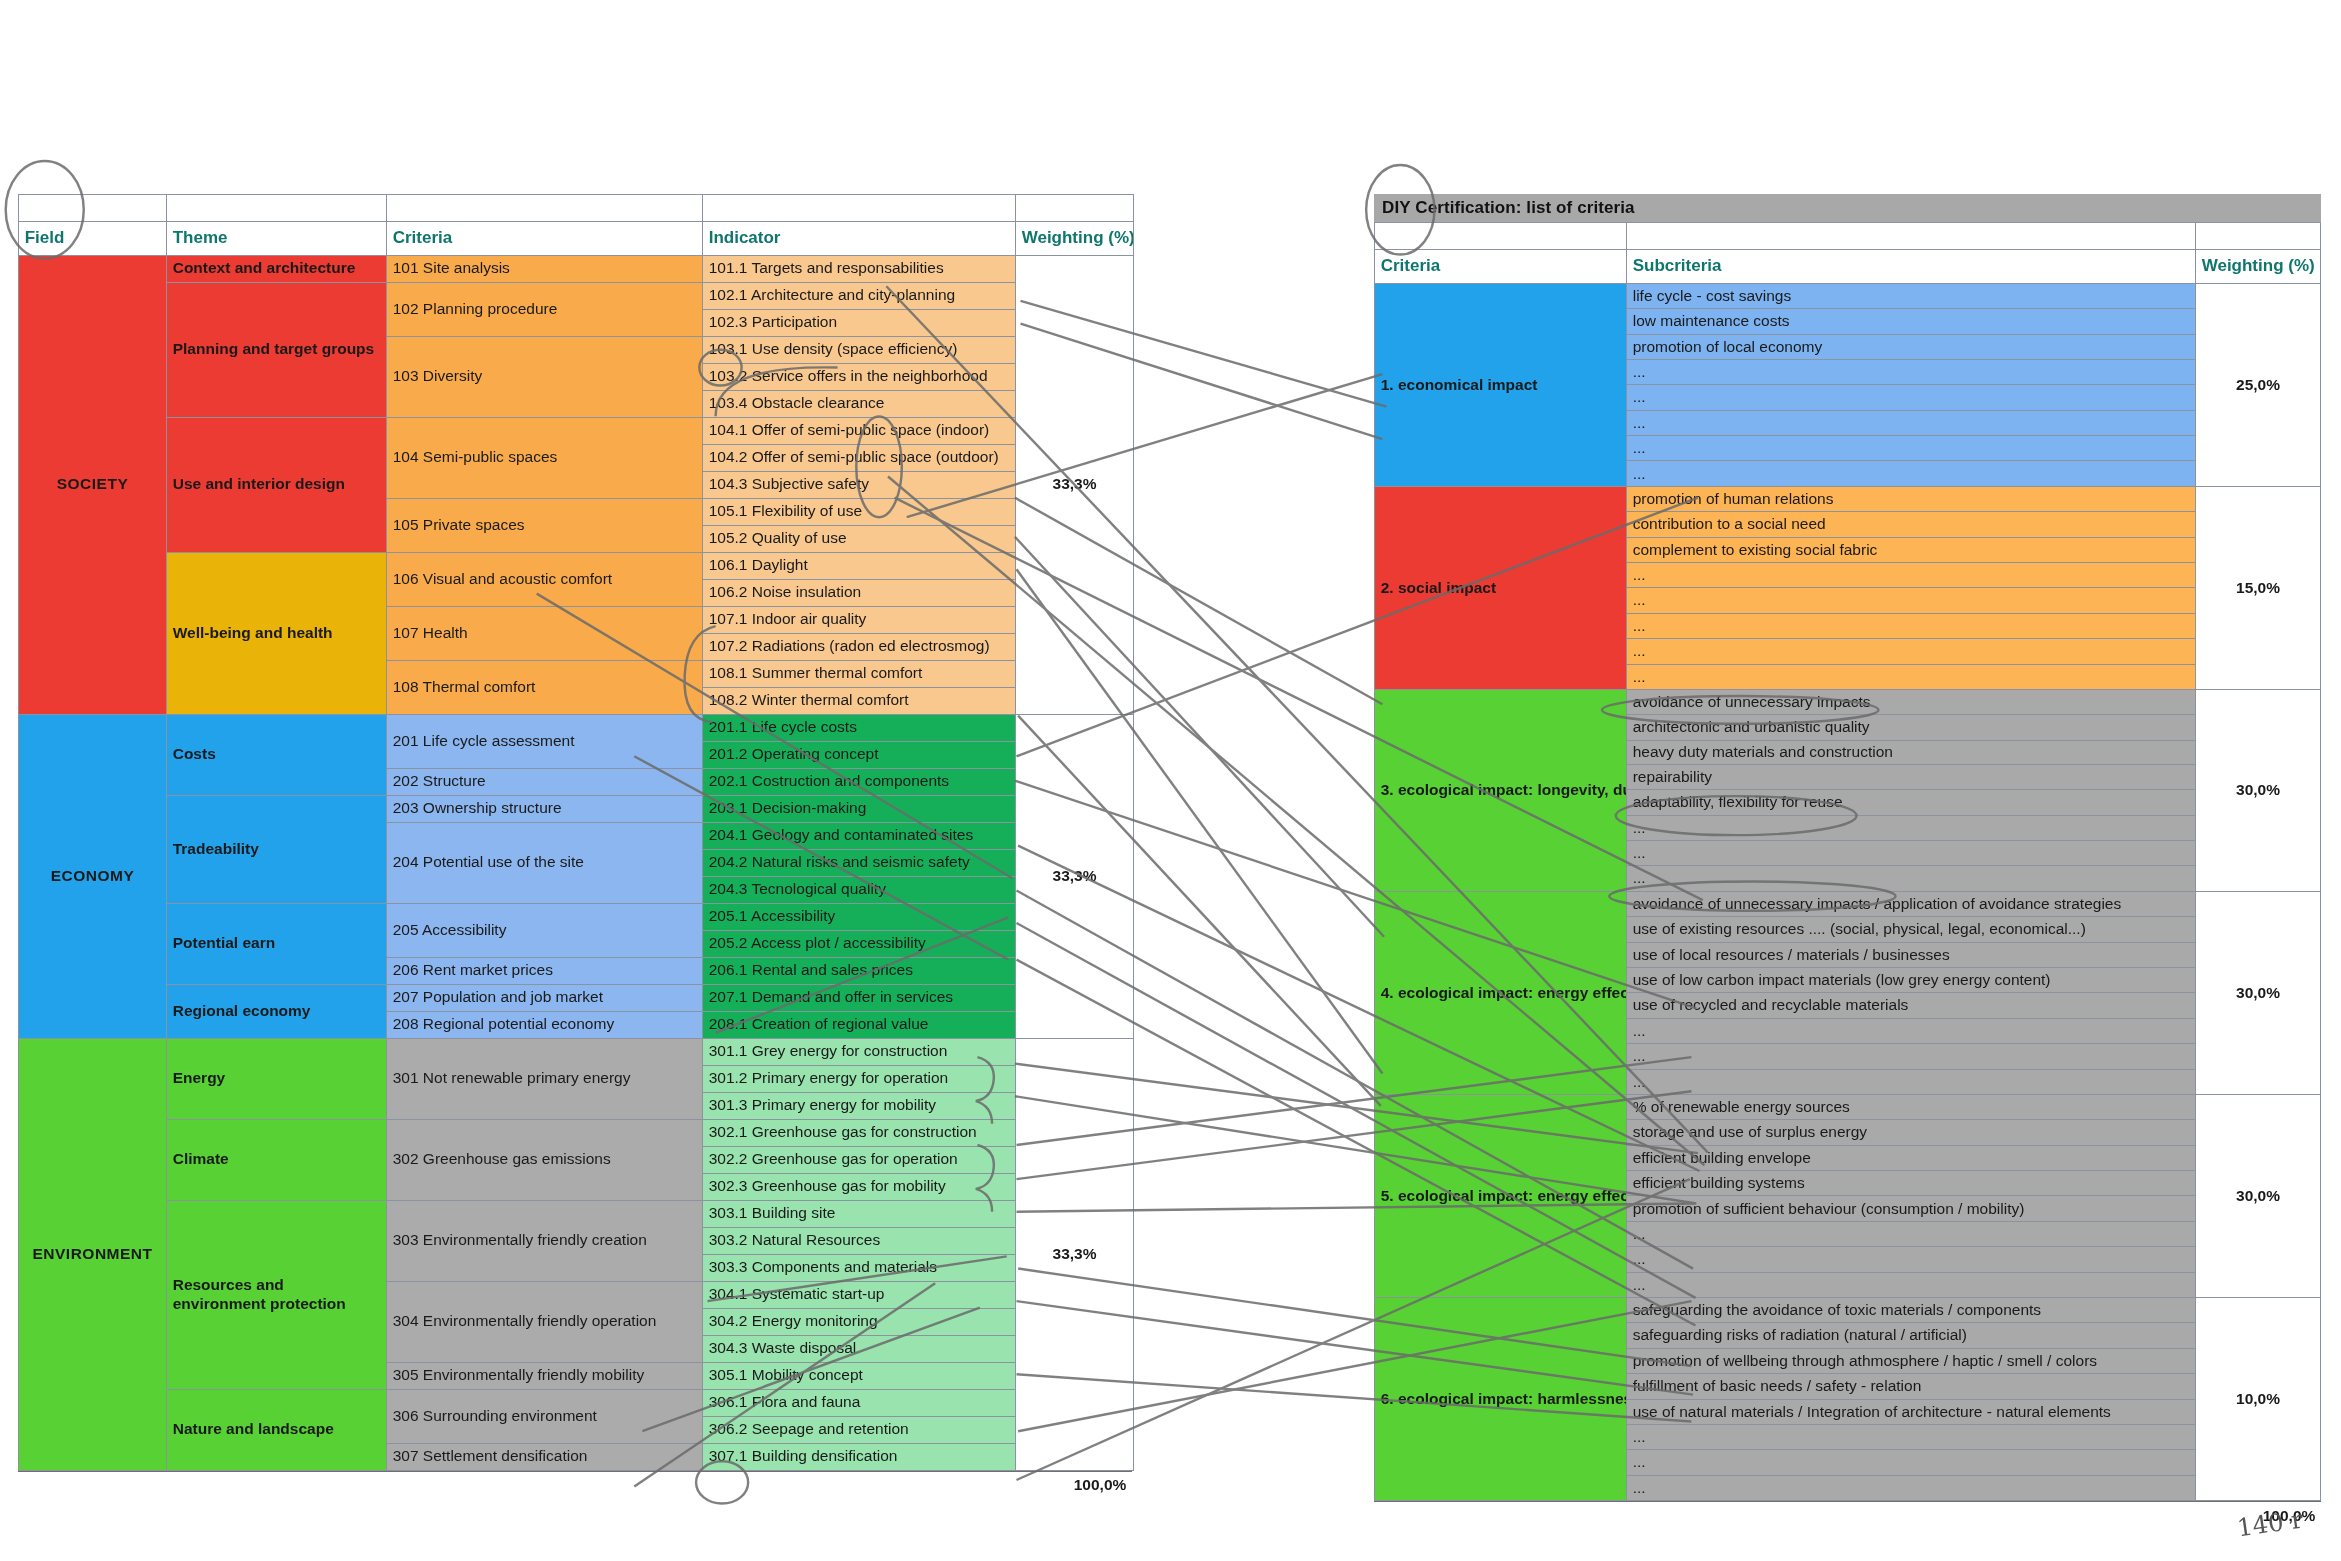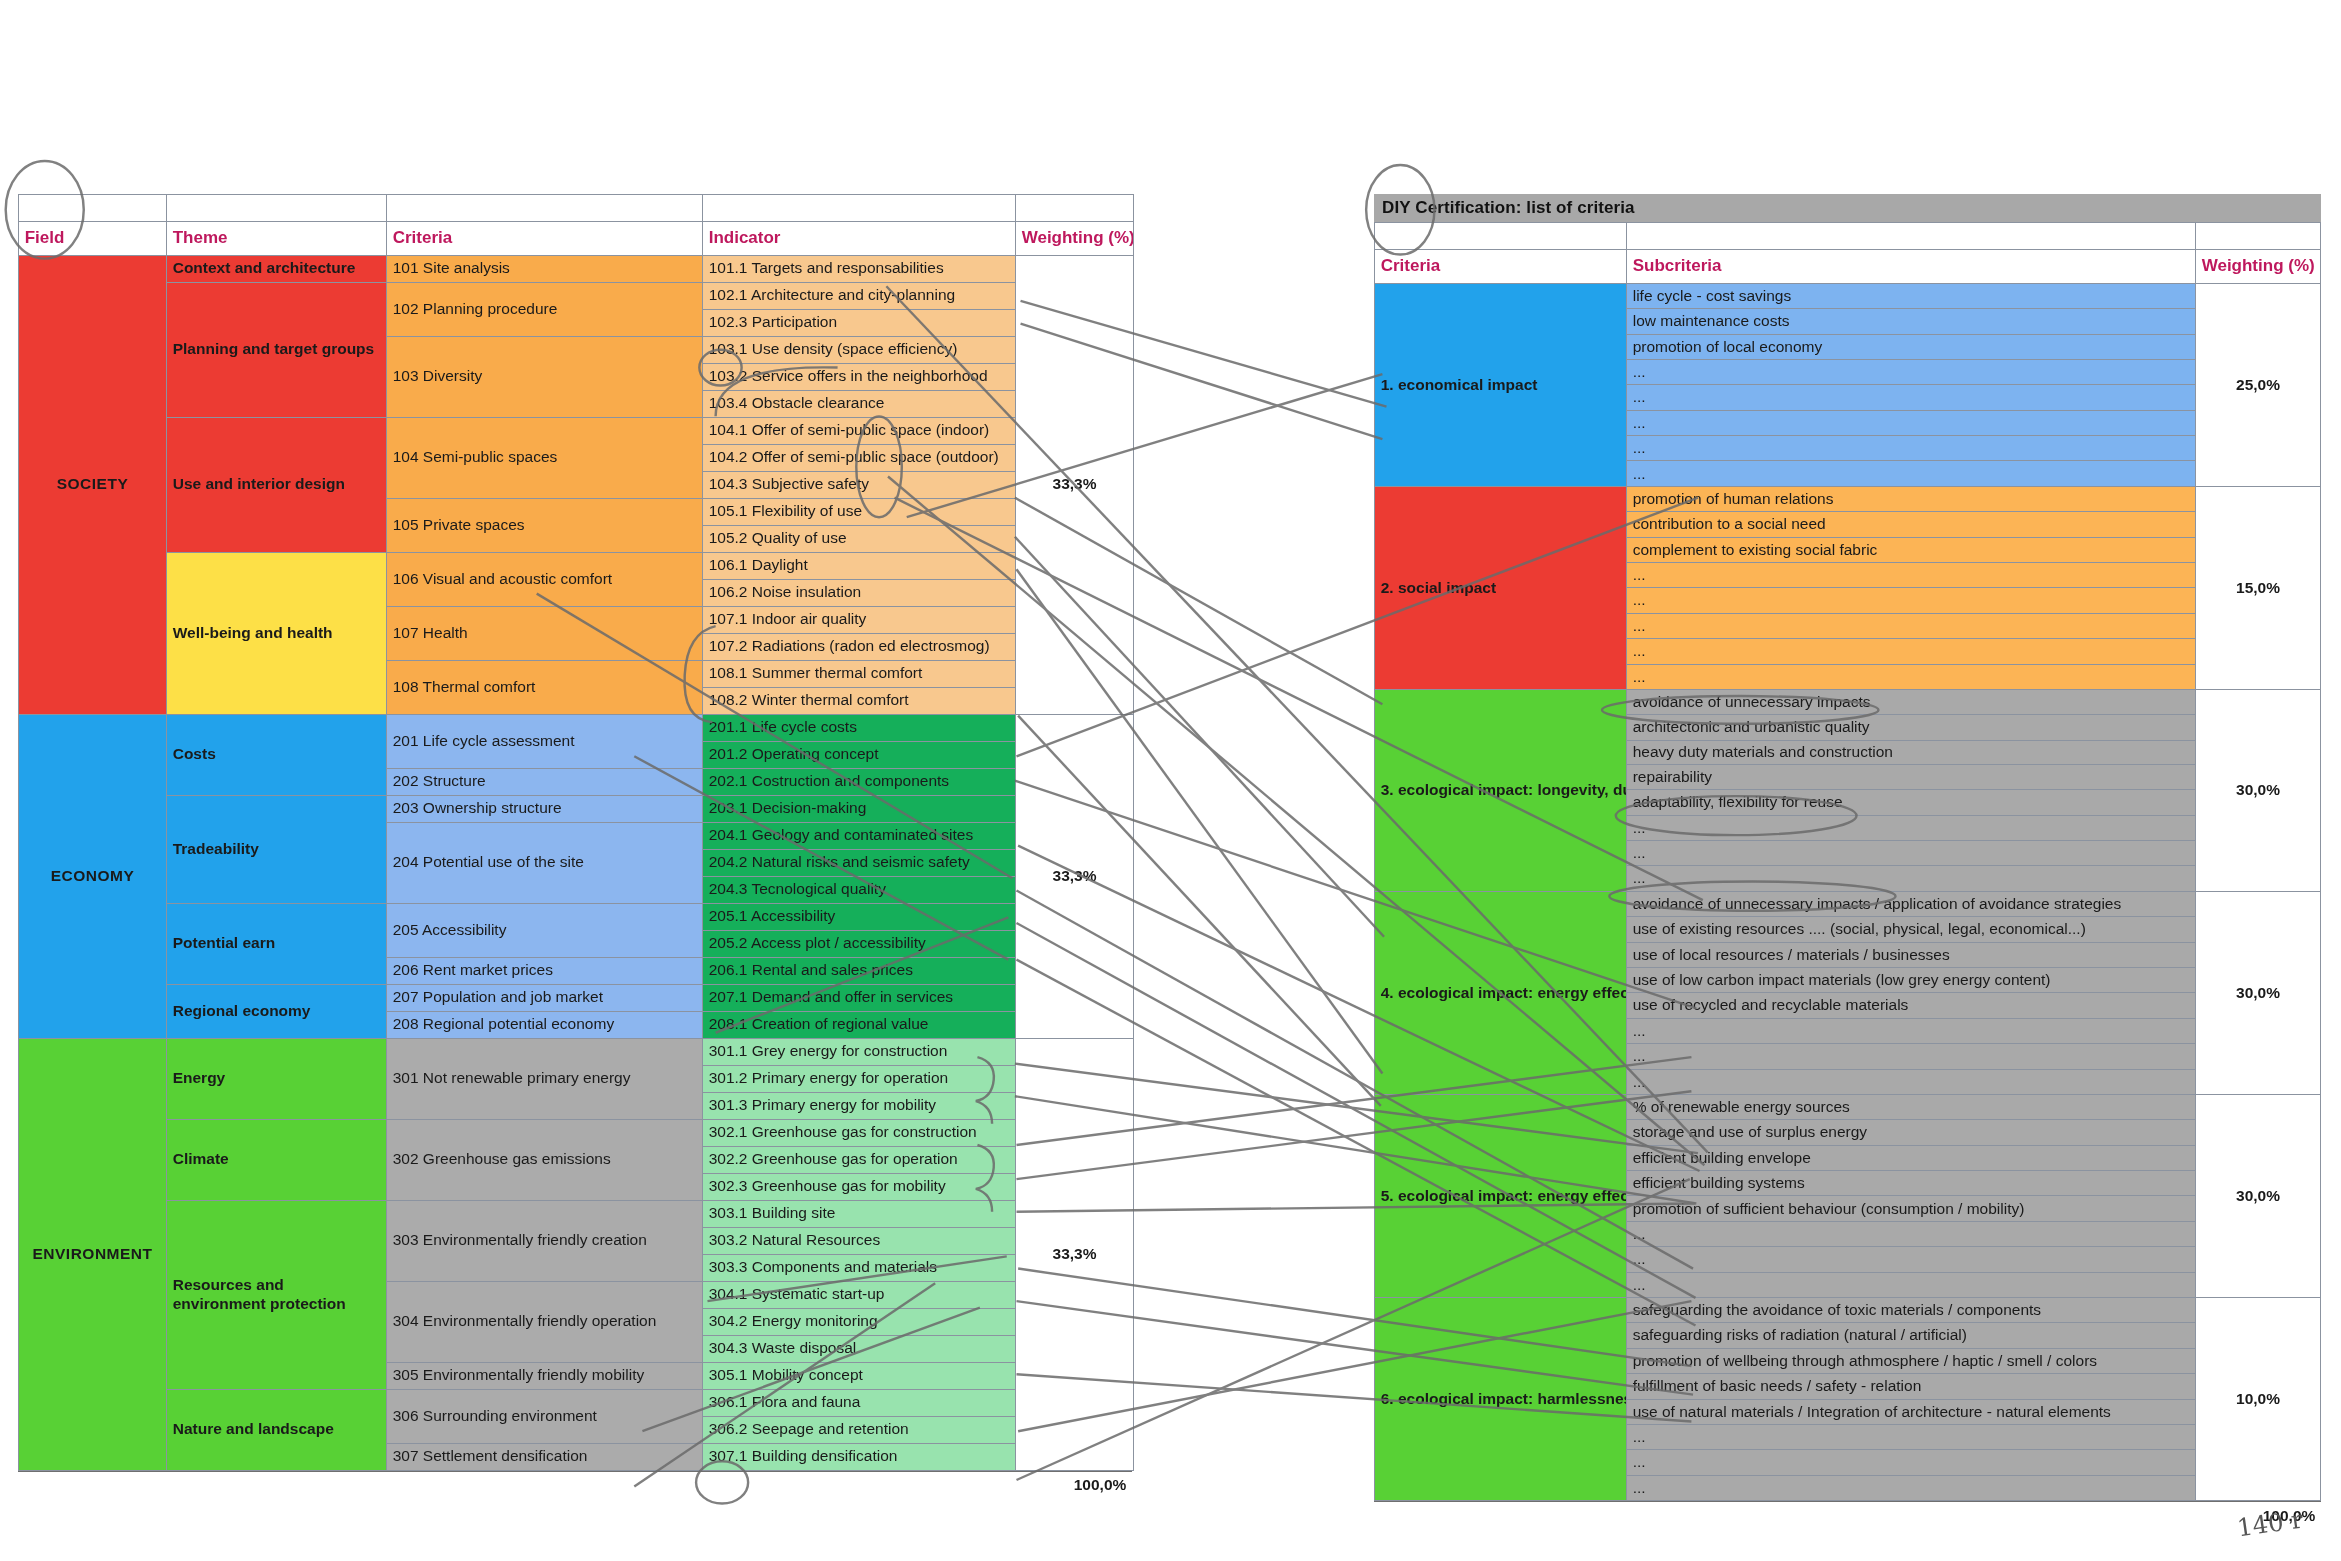--- a/index.html
+++ b/index.html
@@ -35,21 +35,21 @@
   .tbl td,.tbl th{
     border:0.8px solid #8b93a0;
     padding:2.4px 5.7px;
     font-size:15.5px;
     vertical-align:middle;
     line-height:1.18;
     overflow:hidden;
     white-space:nowrap;
   }
   .spacer-row td{height:21px;border-left-color:#8b93a0;border-right-color:#8b93a0;background:#fff;}
-  .hdr td{font-weight:bold;font-size:17px;height:28px;background:#fff;color:#be185d;}
+  .hdr td{font-weight:bold;font-size:17px;height:28px;background:#fff;color:#0f766e;}
   .sumrow td{border:none;border-top:0.8px solid #6f6f6f;height:23px;background:#fff;}
   .sumval{text-align:right;font-weight:bold;font-size:17px;}
   .c-orange{background:#f9ab4b;}
   .c-orange-l{background:#f8c88e;}
   .c-blue-l{background:#8cb6ef;}
   .c-green-d{background:#15af5a;}
   .c-green-l{background:#98e3ae;}
   .c-grey-l{background:#ababab;}
 
   .field-lbl{font-weight:bold;font-size:16.3px;letter-spacing:0.5px;text-align:center;}
@@ -135,21 +135,21 @@
             <td class="c-orange-l">104.3 Subjective safety</td>
           </tr>
           <tr style="height: 27px;">
             <td class="c-orange" rowspan="2">105 Private spaces</td>
             <td class="c-orange-l">105.1 Flexibility of use</td>
           </tr>
           <tr style="height: 27px;">
             <td class="c-orange-l">105.2 Quality of use</td>
           </tr>
           <tr style="height: 27px;">
-            <td class="crit-multi" rowspan="6" style="background: #fde047; white-space: normal;">Well-being and health</td>
+            <td class="crit-multi" rowspan="6" style="background: #eab308; white-space: normal;">Well-being and health</td>
             <td class="c-orange" rowspan="2">106 Visual and acoustic comfort</td>
             <td class="c-orange-l">106.1 Daylight</td>
           </tr>
           <tr style="height: 27px;">
             <td class="c-orange-l">106.2 Noise insulation</td>
           </tr>
           <tr style="height: 27px;">
             <td class="c-orange" rowspan="2">107 Health</td>
             <td class="c-orange-l">107.1 Indoor air quality</td>
           </tr>

